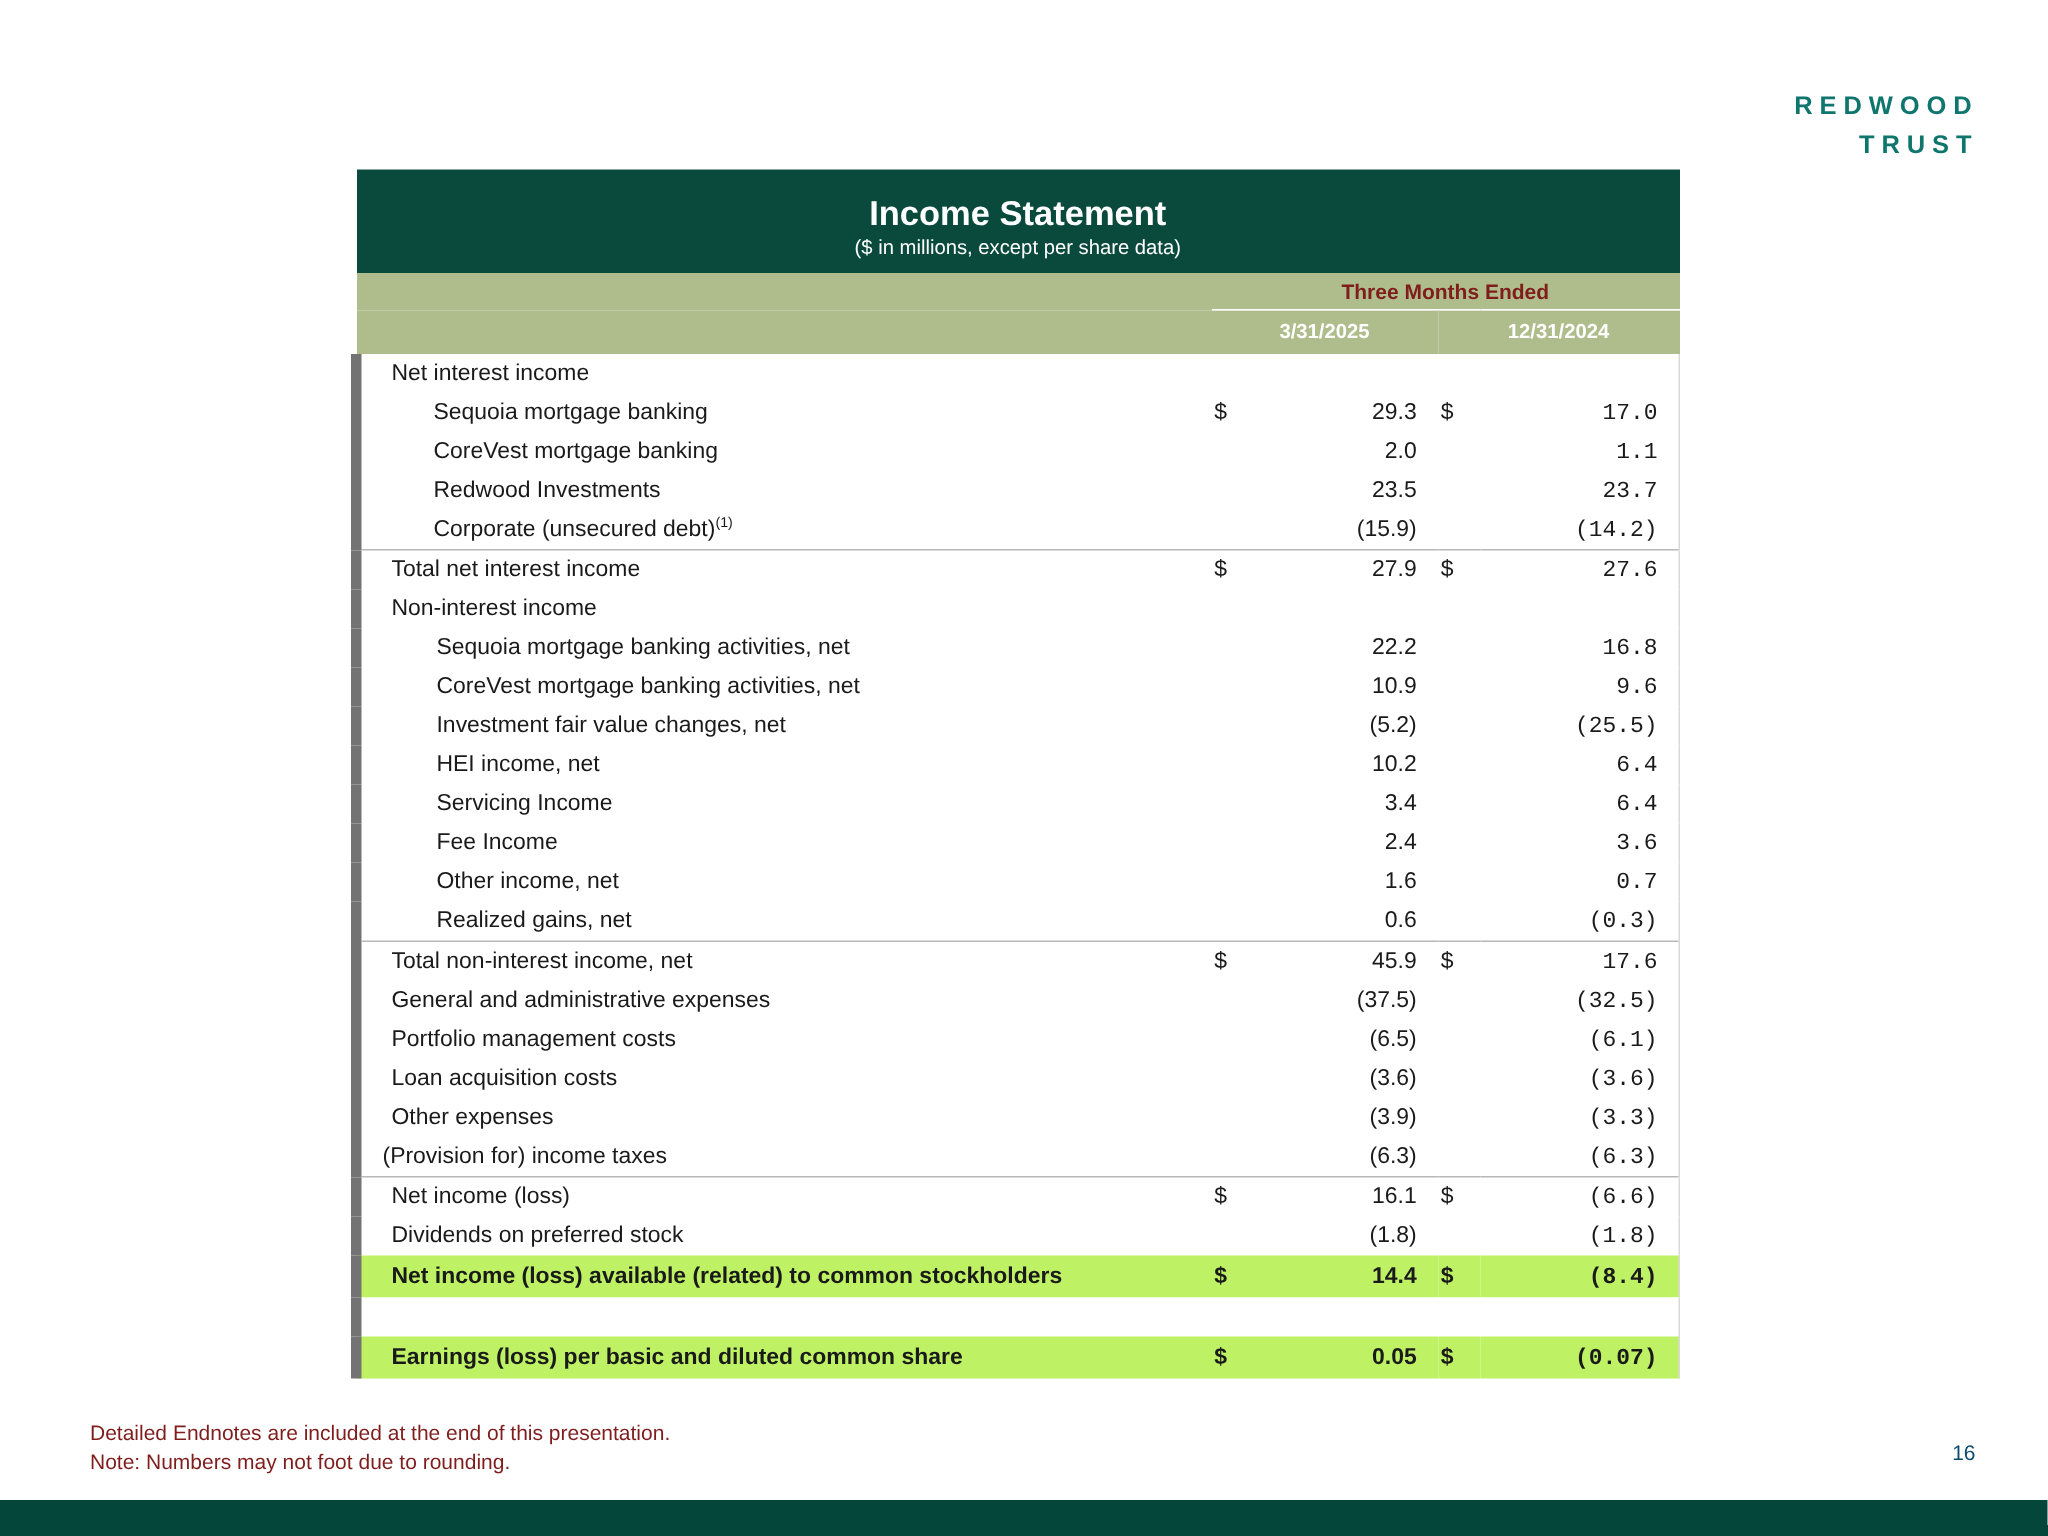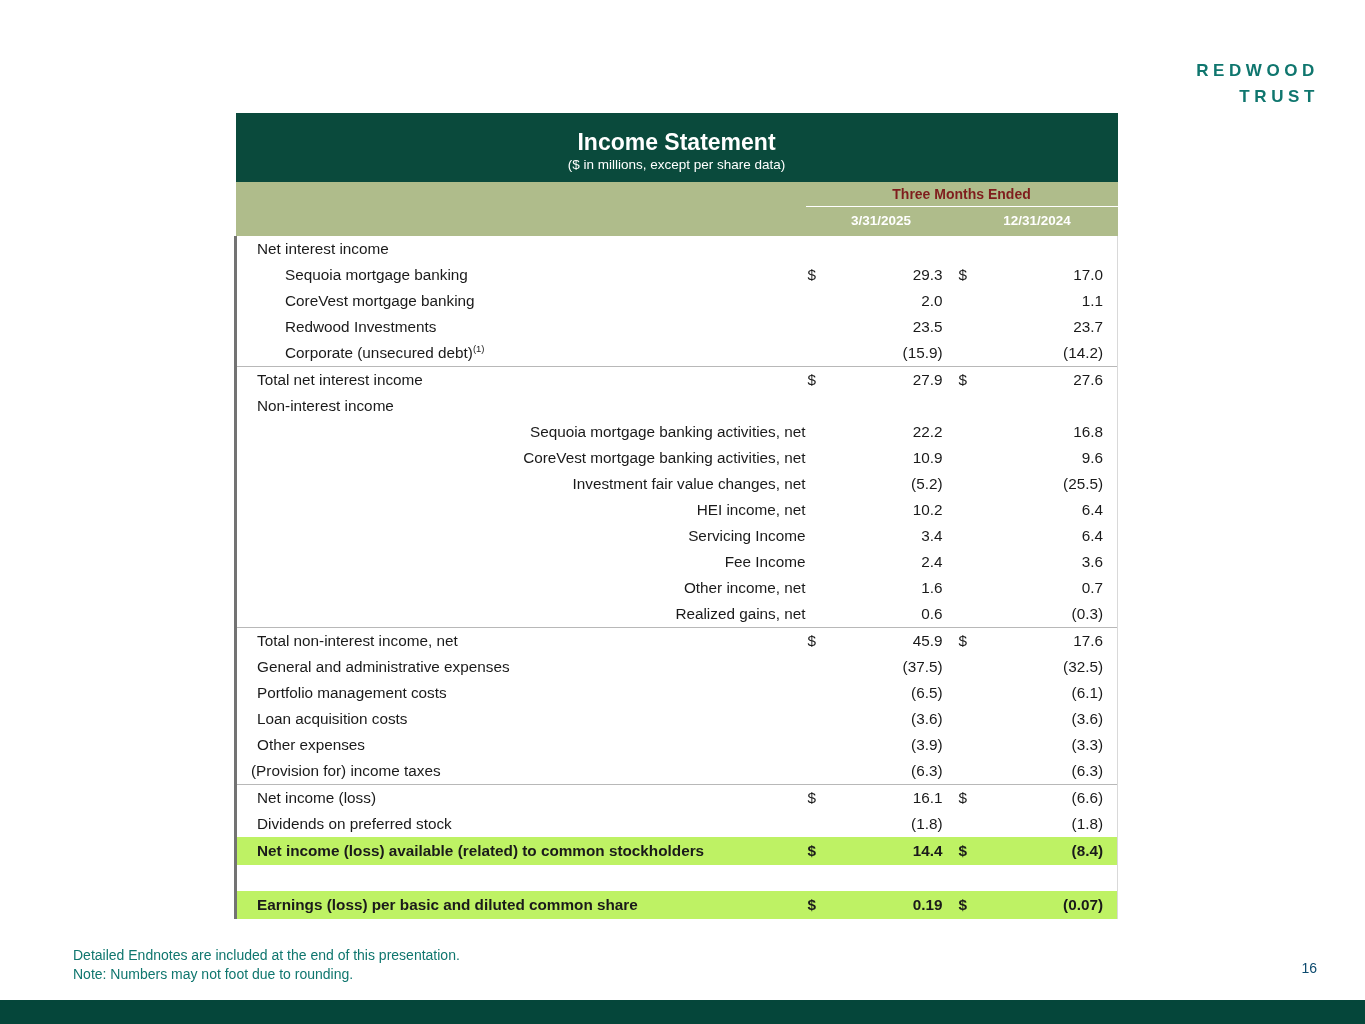--- a/index.html
+++ b/index.html
@@ -93,49 +93,49 @@
   }
 
   tr.drow td {
     font-size: 15.3px;
     color: #1a1a1a;
     height: 26px;
     background: #ffffff;
   }
   tr.drow td.label  { padding-left: 20px; white-space: nowrap; }
   tr.drow td.indent { padding-left: 48px; }
-  tr.drow td.indent2{ padding-left: 50px; text-align: right; }
+  tr.drow td.indent2{ padding-left: 50px; }
   tr.drow td.outdent{ padding-left: 14px; }
   tr.drow td.cur    { text-align: left; padding-left: 2px; }
   tr.drow td.val    { text-align: right; padding-right: 14px; }
-  tr.drow td.val2   { text-align: right; padding-right: 14px; }
+  tr.drow td.val2   { text-align: right; padding-right: 14px; font-family: Liberation Mono, monospace; }
 
   tr.topline td { border-top: 1px solid #b8b8b8; }
 
   tr.hl td {
     background: #bef264;
     font-weight: bold;
     height: 28px;
   }
   tr.spacer td {
     background: #ffffff;
     height: 26px;
   }
 
   sup { font-size: 9.5px; vertical-align: super; }
 
-  .edge-left  { border-left: 3px solid #737373; }
+  .edge-left  { border-left: 7px solid #737373; }
   .edge-right { border-right: 1px solid #d9d9d9; }
 
   
   .footnotes {
     position: absolute;
-    left: 73px;
+    left: 60px;
     top: 946px;
-    color: #0f766e;
+    color: #7f1d1d;
     font-size: 14px;
     line-height: 19px;
   }
   .page-num {
     position: absolute;
     right: 48px;
     top: 960px;
     color: #0c4a6e;
     font-size: 14px;
   }
@@ -354,21 +354,21 @@
         <tr class="drow spacer">
           <td class="label edge-left"></td>
           <td class="cur"></td>
           <td class="val"></td>
           <td class="cur"></td>
           <td class="val2 edge-right"></td>
         </tr>
         <tr class="drow hl">
           <td class="label edge-left">Earnings (loss) per basic and diluted common share</td>
           <td class="cur">$</td>
-          <td class="val">0.19</td>
+          <td class="val">0.05</td>
           <td class="cur">$</td>
           <td class="val2 edge-right">(0.07)</td>
         </tr>
       </tbody>
   </table>
 </div>
 
 <div class="footnotes">
   <div>Detailed Endnotes are included at the end of this presentation.</div>
   <div>Note: Numbers may not foot due to rounding.</div>

